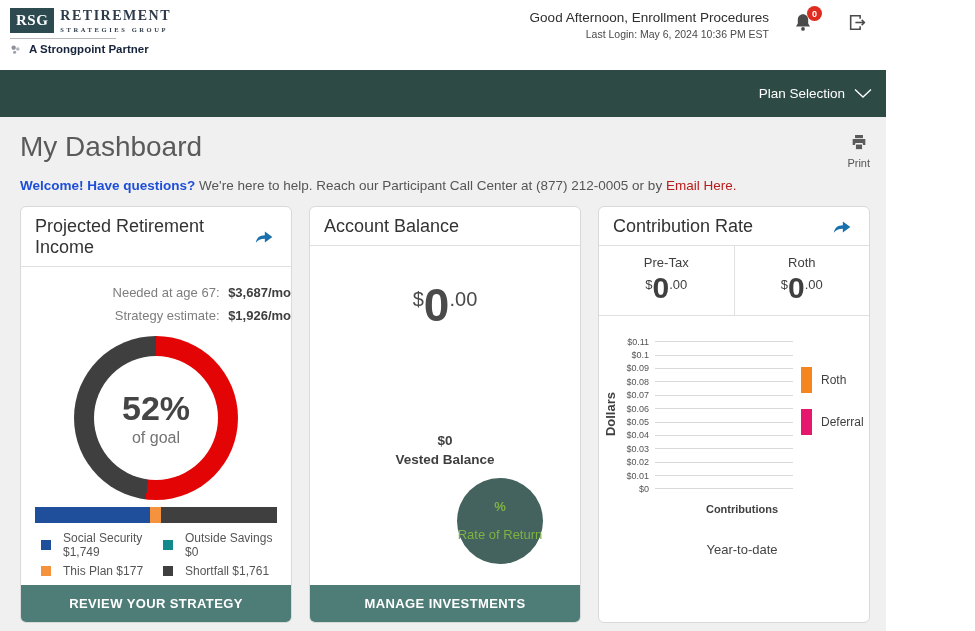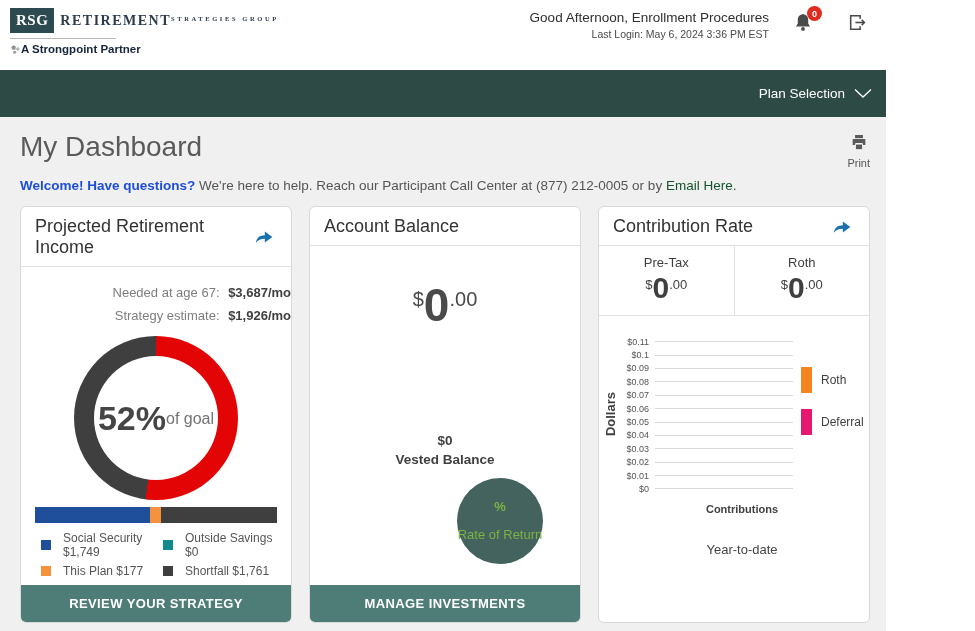--- a/index.html
+++ b/index.html
@@ -4,63 +4,63 @@
 <style>
   * { box-sizing: border-box; margin: 0; padding: 0; }
   body { font-family: "Liberation Sans", sans-serif; background:#fff; }
   .screen { width: 886px; height: 631px; background:#f0f0f0; position: relative; overflow: hidden; }
 
   
   .topbar { height: 70px; background:#fff; display:flex; justify-content:space-between; align-items:flex-start; padding:8px 12px 0 10px; }
   .logo { display:flex; flex-direction:column; }
   .logo-top { display:flex; align-items:center; gap:6px; }
   .rsg-box { background:#2d4a50; color:#fff; font-family:"Liberation Serif", serif; font-weight:bold; font-size:15px; padding:4px 6px; letter-spacing:0.5px; }
-  .logo-name { display:flex; flex-direction:row; font-family:"Liberation Serif", serif; color:#2e3b4a; }
+  .logo-name { display:flex; flex-direction:column; font-family:"Liberation Serif", serif; color:#2e3b4a; }
   .logo-line1 { font-weight:bold; font-size:14px; letter-spacing:1.5px; }
   .logo-line2 { font-size:6.5px; letter-spacing:2.6px; font-weight:bold; margin-top:2px; }
   .logo-divider { border-top:1px solid #b9b9b9; width:106px; margin:5px 0 4px; }
-  .logo-partner { display:flex; align-items:center; gap:0; font-size:11.5px; font-weight:bold; color:#17243c; }
+  .logo-partner { display:flex; align-items:center; gap:8px; font-size:11.5px; font-weight:bold; color:#17243c; }
   .topbar-right { display:flex; align-items:flex-start; padding-top:2px; }
   .greet-col { text-align:right; margin-right:24px; }
   .greeting { font-size:13.5px; color:#2f2f2f; }
   .last-login { font-size:10.5px; color:#4a4a4a; margin-top:3px; }
   .bell-wrap { position:relative; margin-right:34px; cursor:pointer; margin-top:2px; }
   .badge { position:absolute; top:-6px; right:-9px; background:#e02b20; color:#fff; font-size:9px; font-weight:bold; width:15px; height:15px; border-radius:50%; display:flex; align-items:center; justify-content:center; }
   .logout-wrap { cursor:pointer; margin-right:6px; margin-top:2px; }
 
   
   .navbar { height: 47px; background:#2d4a45; display:flex; align-items:center; justify-content:flex-end; padding-right:14px; }
   .plan-selection { display:flex; align-items:center; gap:9px; color:#fff; font-size:13.5px; cursor:pointer; }
 
   
   .content { padding: 0 16px 0 20px; }
   .title-row { display:flex; justify-content:space-between; align-items:flex-start; margin-top:14px; }
   .page-title { font-size:28px; font-weight:normal; color:#5a5a5a; }
   .print-block { text-align:center; cursor:pointer; margin-top:2px; }
   .print-label { font-size:11px; color:#555; margin-top:1px; }
   .welcome { font-size:13.5px; color:#555; margin-top:9px; }
   .welcome b { color:#1d4ed8; }
-  .email-link { color:#14532d; cursor:pointer; text-decoration:none; }
+  .email-link { color:#b91c1c; cursor:pointer; text-decoration:none; }
 
   
   .cards-row { display:flex; gap:17px; margin-top:13px; }
   .card { width:302px; height:417px; background:#fff; border:1px solid #d9d9d9; border-radius:6px; display:flex; flex-direction:column; }
   .card-header { display:flex; justify-content:space-between; align-items:center; padding:9px 14px 8px; border-bottom:1px solid #e0e0e0; }
   .card-title { font-size:18px; color:#333; }
   .share-icon { cursor:pointer; flex:none; }
   .card-footer { margin-top:auto; background:#4e7d78; color:#fff; text-align:center; font-weight:bold; font-size:13px; letter-spacing:0.4px; padding:11px 0; border-radius:0 0 5px 5px; cursor:pointer; }
 
   
   .stats { text-align:right; padding-top:10px; }
   .stat-row { font-size:13px; margin-top:8px; }
   .stat-label { color:#7d7d7d; }
   .stat-value { color:#3f3f3f; font-weight:bold; margin-left:5px; }
   .donut-wrap { display:flex; justify-content:center; margin-top:13px; }
   .donut { width:164px; height:164px; border-radius:50%; display:flex; align-items:center; justify-content:center; }
-  .donut-hole { width:124px; height:124px; border-radius:50%; background:#fff; display:flex; flex-direction:row; align-items:center; justify-content:center; }
+  .donut-hole { width:124px; height:124px; border-radius:50%; background:#fff; display:flex; flex-direction:column; align-items:center; justify-content:center; }
   .donut-pct { font-size:34px; font-weight:bold; color:#454545; }
   .donut-cap { font-size:16px; color:#737373; margin-top:1px; }
   .sources-title { text-align:center; font-weight:bold; font-size:12.5px; color:#3f3f3f; margin-top:15px; }
   .income-bar { display:flex; height:16px; margin:7px 14px 0; }
   .income-legend { display:grid; grid-template-columns:1fr 1fr; gap:5px 4px; margin:8px 10px 0 20px; font-size:12px; color:#555; }
   .leg-item { display:flex; align-items:center; gap:12px; }
   .leg-swatch { width:10px; height:10px; flex:none; }
 
   
   .balance { text-align:center; margin-top:32px; color:#4a4a4a; }
@@ -116,21 +116,21 @@
           <circle cx="8.5" cy="5.5" r="1.9" fill="#b2b5ba"></circle>
           <circle cx="5" cy="9" r="1.7" fill="#9a9ea5"></circle>
         </svg>
         <span>A Strongpoint Partner</span>
       </div>
     </div>
 
     <div class="topbar-right">
       <div class="greet-col">
         <div class="greeting">Good Afternoon,  Enrollment Procedures</div>
-        <div class="last-login">Last Login: May 6, 2024 3:36 PM EST</div>
+        <div class="last-login">Last Login: May 6, 2024 10:36 PM EST</div>
       </div>
       <div class="bell-wrap">
         <svg width="20" height="21" viewBox="0 0 20 20">
           <path d="M10 1.8c-2.9 0-5.2 2.3-5.2 5.2v4L3 14h14l-1.8-3V7c0-2.9-2.3-5.2-5.2-5.2z" fill="#4a4a4a"></path>
           <circle cx="10" cy="16.4" r="1.9" fill="#4a4a4a"></circle>
         </svg>
         <span class="badge">0</span>
       </div>
       <div class="logout-wrap">
         <svg width="21" height="21" viewBox="0 0 20 20" fill="none" stroke="#4a4a4a" stroke-width="1.5">

